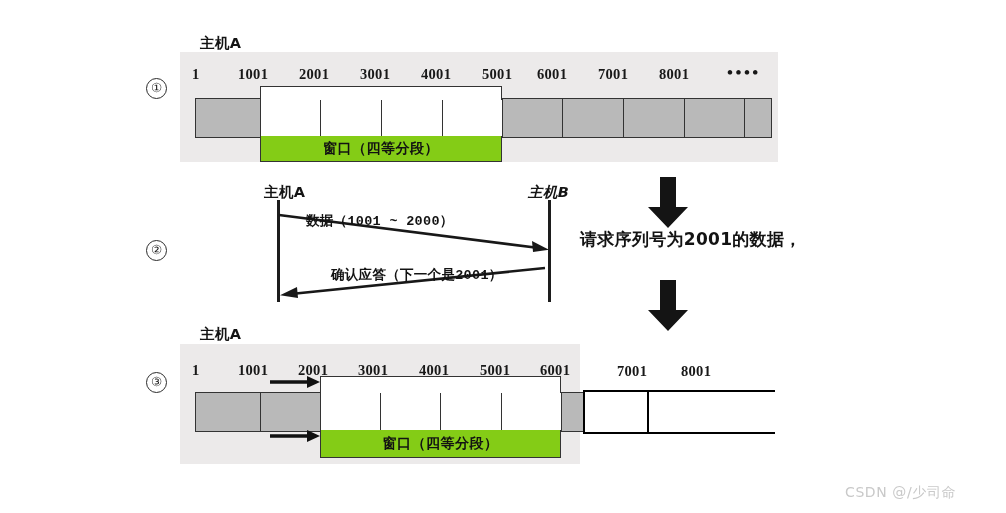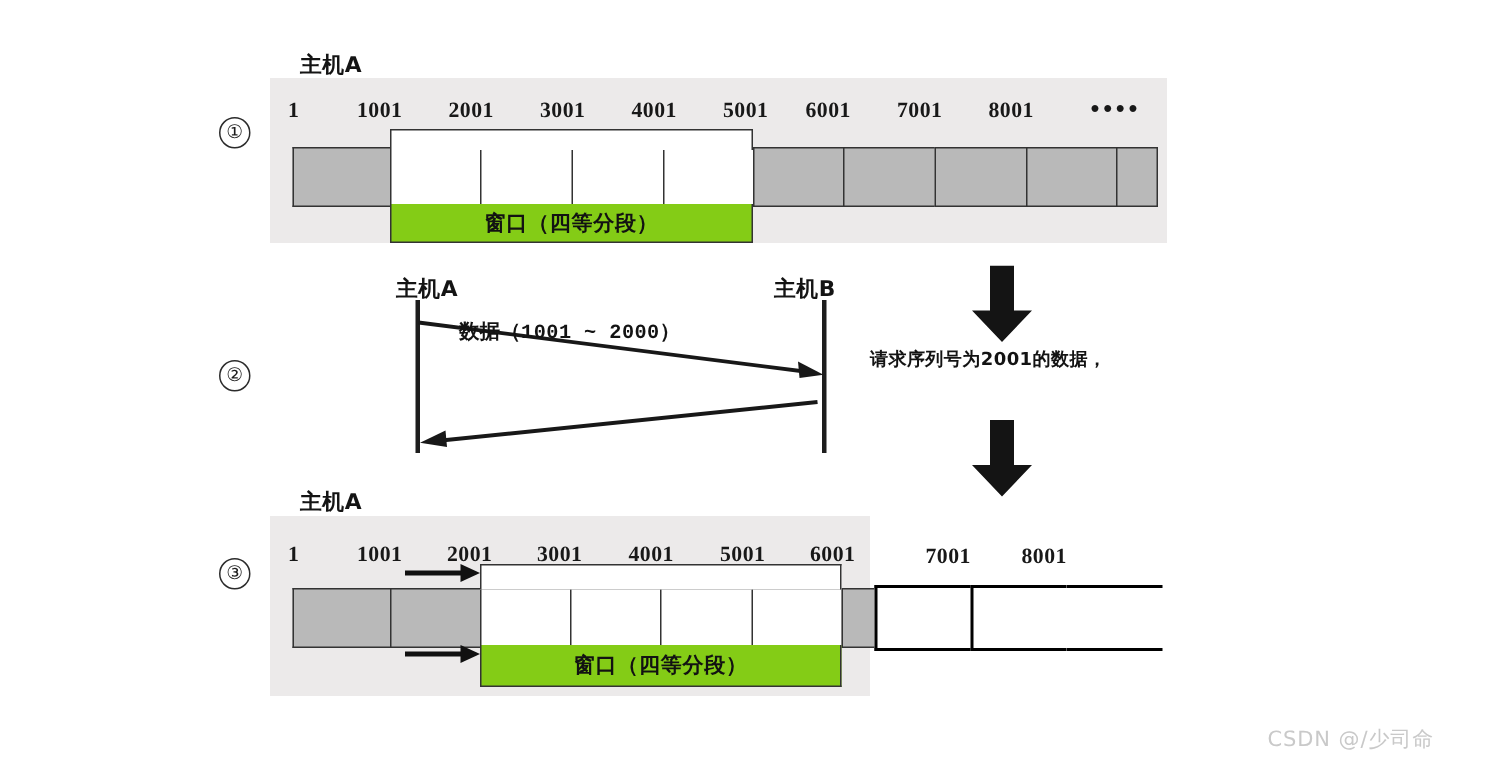--- a/index.html
+++ b/index.html
@@ -108,21 +108,21 @@
   }
   .msg-arrow{position:absolute;}
 
   
   .big-arrow{position:absolute;}
 
   
   .explain{
     position:absolute;
     font-family:"DejaVu Sans","Liberation Sans",sans-serif;
-    font-size:12px;
+    font-size:17px;
     font-weight:bold;
     color:#131313;
     line-height:22px;
     white-space:nowrap;
     letter-spacing:0.3px;
   }
 
   
   .slide-arrow{position:absolute;}
 
@@ -186,35 +186,36 @@
     <div class="cell gray" style="left:684px;top:98px;width:60px;height:40px;"></div>
     <div class="cell gray last" style="left:744px;top:98px;width:28px;height:40px;"></div>
   </div>
 
   <div class="window-top" style="left:260px;top:86px;width:242px;height:14px;"></div>
   <div class="window-caption" style="left:260px;top:136px;width:242px;height:26px;">窗口（四等分段）</div>
 
   <div class="step-num" style="left:146px;top:240px;">②</div>
 
   <div class="host-label" style="left:264px;top:183px;">主机A</div>
-  <div class="host-label" style="left:516px;top:183px;">主机B</div>
+  <div class="host-label" style="left:528px;top:183px;font-style:italic;">主机B</div>
 
   <div class="lifeline" style="left:277px;top:200px;height:102px;"></div>
   <div class="lifeline" style="left:548px;top:200px;height:102px;"></div>
 
   <svg class="msg-arrow" style="left:277px;top:210px;" width="278" height="52" viewBox="0 0 278 52">
     <line x1="2" y1="5" x2="262" y2="38" stroke="#181818" stroke-width="2.6"></line>
     <polygon points="272,39.8 255,31 256,42" fill="#181818"></polygon>
   </svg>
   <div class="msg-label" style="left:306px;top:212px;">数据（1001 ~ 2000）</div>
 
   <svg class="msg-arrow" style="left:277px;top:262px;" width="278" height="46" viewBox="0 0 278 46">
     <line x1="268" y1="6" x2="14" y2="32" stroke="#181818" stroke-width="2.6"></line>
     <polygon points="3,33.2 20,25 21,36" fill="#181818"></polygon>
   </svg>
+  <div class="msg-label" style="left:331px;top:266px;">确认应答（下一个是2001）</div>
 
   <svg class="big-arrow" style="left:646px;top:177px;" width="44" height="52" viewBox="0 0 44 52">
     <polygon points="14,0 30,0 30,30 42,30 22,51 2,30 14,30" fill="#141414"></polygon>
   </svg>
 
   <div class="explain" style="left:580px;top:228px;">
     <div>请求序列号为2001的数据，</div>
   </div>
 
   <svg class="big-arrow" style="left:646px;top:280px;" width="44" height="52" viewBox="0 0 44 52">

